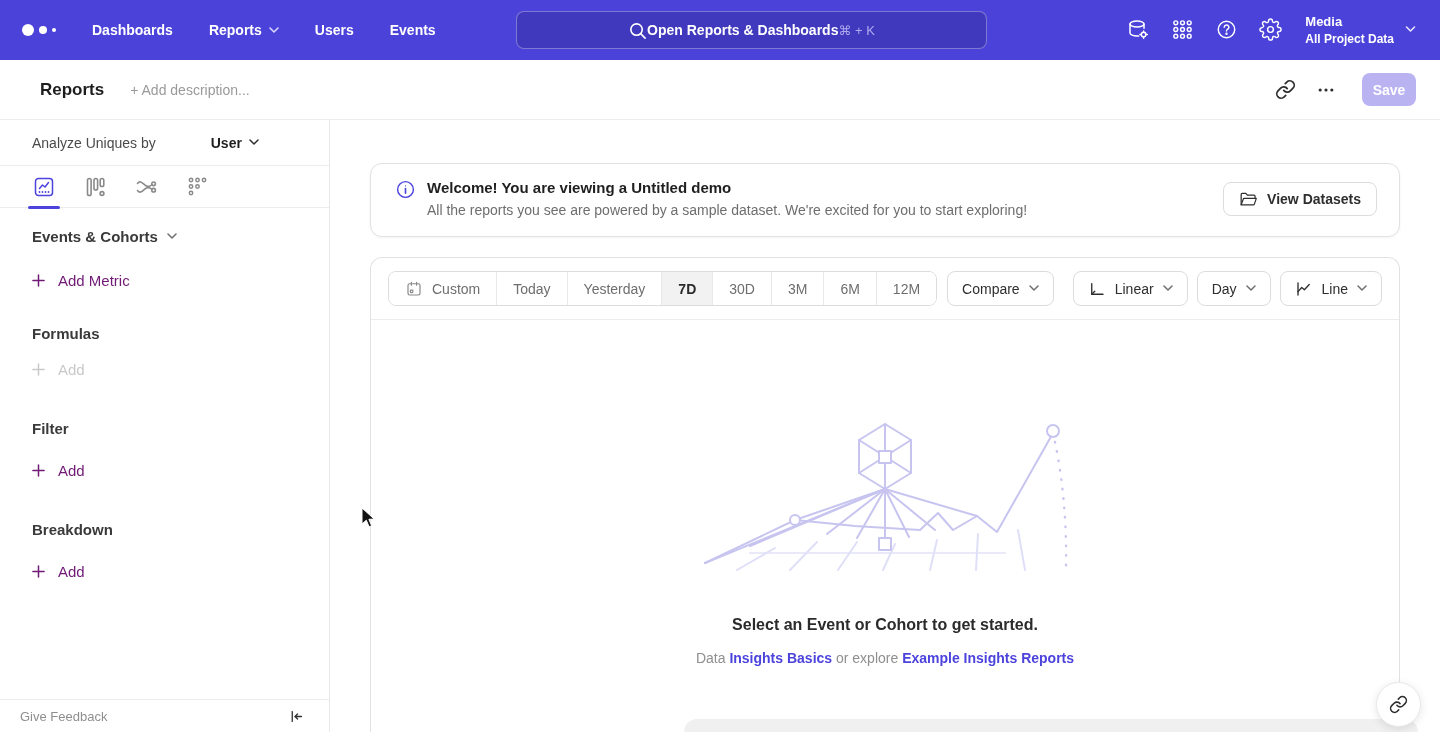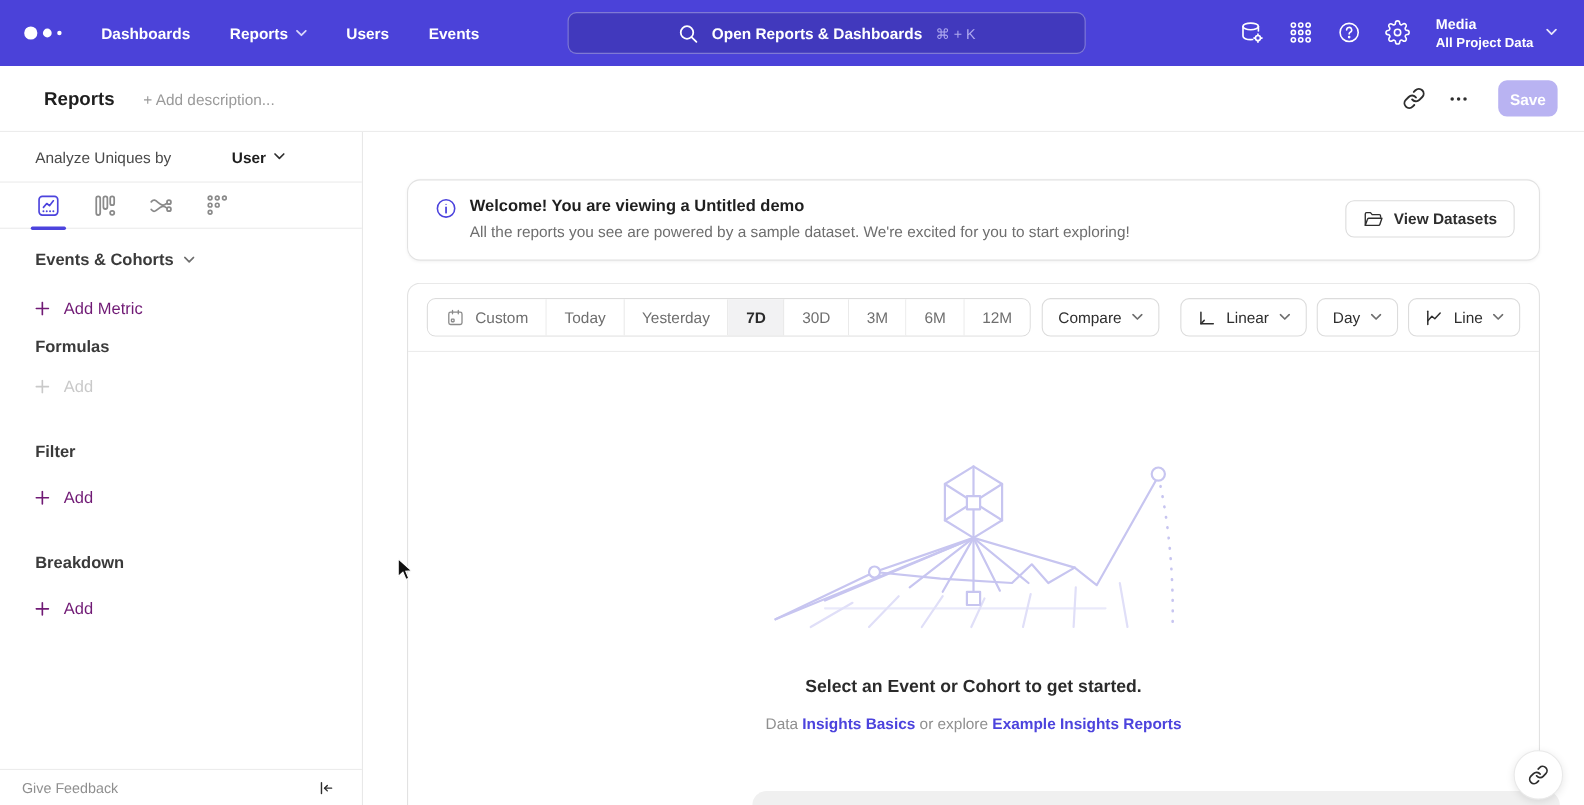--- a/index.html
+++ b/index.html
@@ -10,21 +10,21 @@
   .topnav { height:60px; background:#4b42d9; display:flex; align-items:center; position:relative; }
   .logo { display:flex; align-items:center; gap:5px; margin-left:22px; cursor:pointer; }
   .logo .d1 { width:12px;height:12px;border-radius:50%;background:#fff; }
   .logo .d2 { width:8px;height:8px;border-radius:50%;background:#fff; }
   .logo .d3 { width:4px;height:4px;border-radius:50%;background:#fff; }
   .nav-items { display:flex; gap:36px; margin-left:36px; }
   .nav-item { color:#fff; font-size:14px; font-weight:600; display:flex; align-items:center; gap:7px; cursor:pointer; }
   .nav-item svg { stroke:#d9d6fa; }
   .search { position:absolute; left:516px; top:11px; width:471px; height:38px;
             background:rgba(0,0,0,0.13); border:1px solid rgba(255,255,255,0.32); border-radius:8px;
-            display:flex; align-items:center; justify-content:center; gap:12px; cursor:text; }
+            display:flex; align-items:center; justify-content:center; cursor:text; }
   .search-text { color:#fff; font-size:14px; font-weight:600; }
   .search-kbd { color:#aea9ef; font-size:13px; }
   .nav-right { margin-left:auto; display:flex; align-items:center; gap:21px; margin-right:24px; }
   .nav-icon { display:flex; align-items:center; cursor:pointer; }
   .project { display:flex; align-items:center; gap:11px; color:#fff; cursor:pointer; margin-left:2px; }
   .project-name { font-size:13px; font-weight:700; line-height:1.35; }
   .project-scope { font-size:12px; font-weight:600; line-height:1.35; }
 
   
   .report-bar { height:60px; background:#fff; border-bottom:1px solid #ececec; display:flex; align-items:center; padding:0 24px 0 40px; }
@@ -44,21 +44,21 @@
                  font-size:14px; color:#4a4a4a; }
   .analyze-value { display:flex; align-items:center; gap:7px; margin-left:8px; font-weight:600; color:#1e1e1e; cursor:pointer;padding-left:47px; }
   .tabs-row { height:42px; border-bottom:1px solid #ececec; display:flex; align-items:stretch; padding-left:30px; gap:23px; }
   .tab { position:relative; display:flex; align-items:center; padding:0 2px; color:#8a8a8a; cursor:pointer; }
   .tab.active { color:#4c43dd; }
   .tab.active::after { content:""; position:absolute; left:-2px; right:-2px; bottom:-2px; height:3px; background:#4c43dd; border-radius:3px; }
   .side-h { margin:0 0 0 32px; font-size:15px; font-weight:600; color:#3a3a3a; display:flex; align-items:center; gap:9px; }
   .side-add { margin-left:32px; font-size:15px; display:flex; align-items:center; gap:13px; cursor:pointer; }
   .side-add.muted  { color:#701a75; }
   .side-add.faint  { color:#c9c9c9; }
-  .mt-ec { margin-top:20px; } .mt-am { margin-top:27px; } .mt-f { margin-top:18px; } .mt-a1 { margin-top:19px; }
+  .mt-ec { margin-top:20px; } .mt-am { margin-top:27px; } .mt-f { margin-top:36px; } .mt-a1 { margin-top:19px; }
   .mt-fi { margin-top:42px; } .mt-a2 { margin-top:25px; } .mt-b { margin-top:42px; } .mt-a3 { margin-top:25px; }
   .sidebar-footer { position:absolute; bottom:0; left:0; right:0; height:33px; border-top:1px solid #ececec;
                     display:flex; align-items:center; justify-content:space-between; padding:1px 24px 0 20px; }
   .feedback { font-size:13px; color:#8f8f8f; cursor:pointer; }
   .collapse { cursor:pointer; color:#2e2e2e; display:flex; align-items:center; }
 
   
   .main { flex:1; position:relative; background:#fff; overflow:hidden; }
   .banner { margin:43px 40px 0 40px; height:74px; border:1px solid #e2e2e2; border-radius:12px; background:#fff;
             box-shadow:0 1px 3px rgba(0,0,0,0.05); display:flex; align-items:flex-start; padding:14px 22px 0 25px; gap:12px; }

